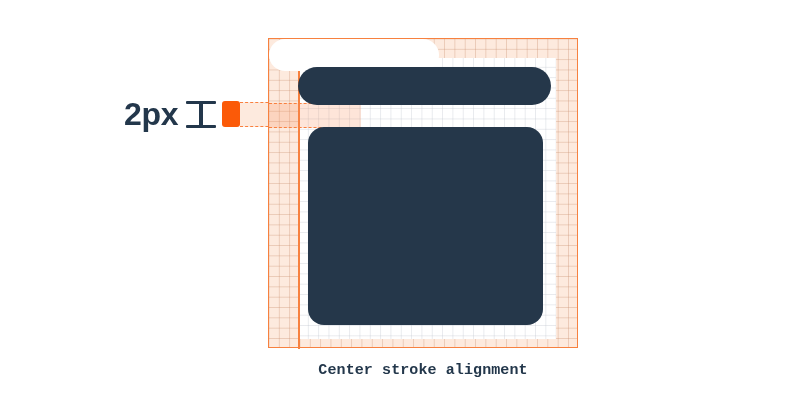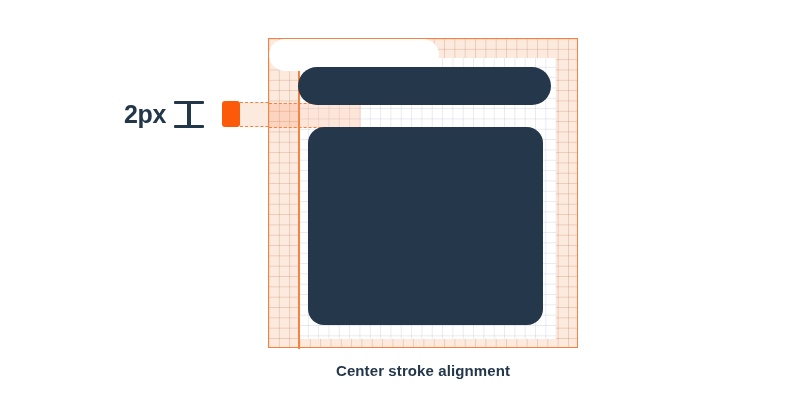--- a/index.html
+++ b/index.html
@@ -26,21 +26,21 @@
   #measure-annotation {
     position: absolute;
     left: 124px;
     top: 96px;
     height: 36px;
     display: flex;
     align-items: center;
     gap: 8px;
   }
   #measure-value {
-    font-size: 25px;
+    font-size: 32px;
     font-weight: 700;
     color: #23374b;
     letter-spacing: -0.3px;
     line-height: 1;
     white-space: nowrap;
   }
   
   #caliper-icon {
     position: relative;
     width: 30px;
@@ -210,20 +210,21 @@
   #caption {
     position: absolute;
     left: 268px;
     top: 362px;
     width: 310px;
     text-align: center;
     font-size: 15px;
     font-weight: 700;
     color: #23374b;
     letter-spacing: 0.1px;
+    font-family: Liberation Mono, monospace;
   }
 </style>
 </head>
 <body>
 
 <div id="stage">
 
   <div id="measure-annotation">
     <span id="measure-value">2px</span>
     <span id="caliper-icon">

